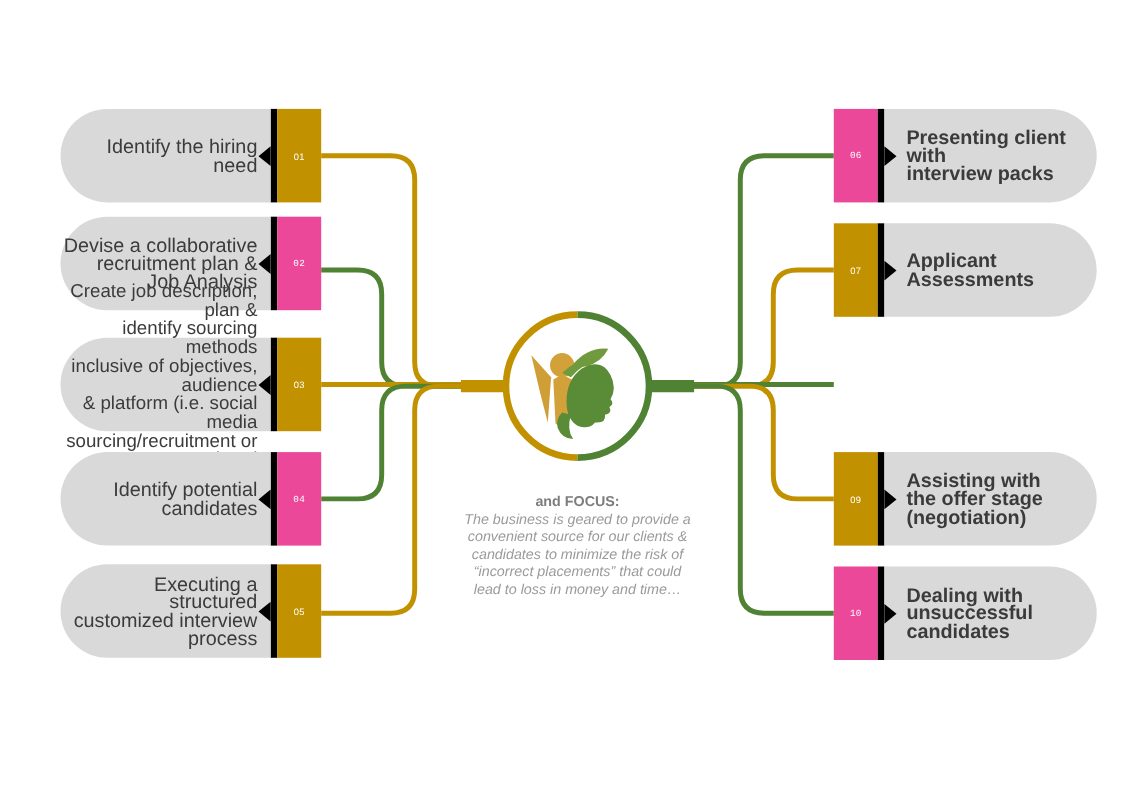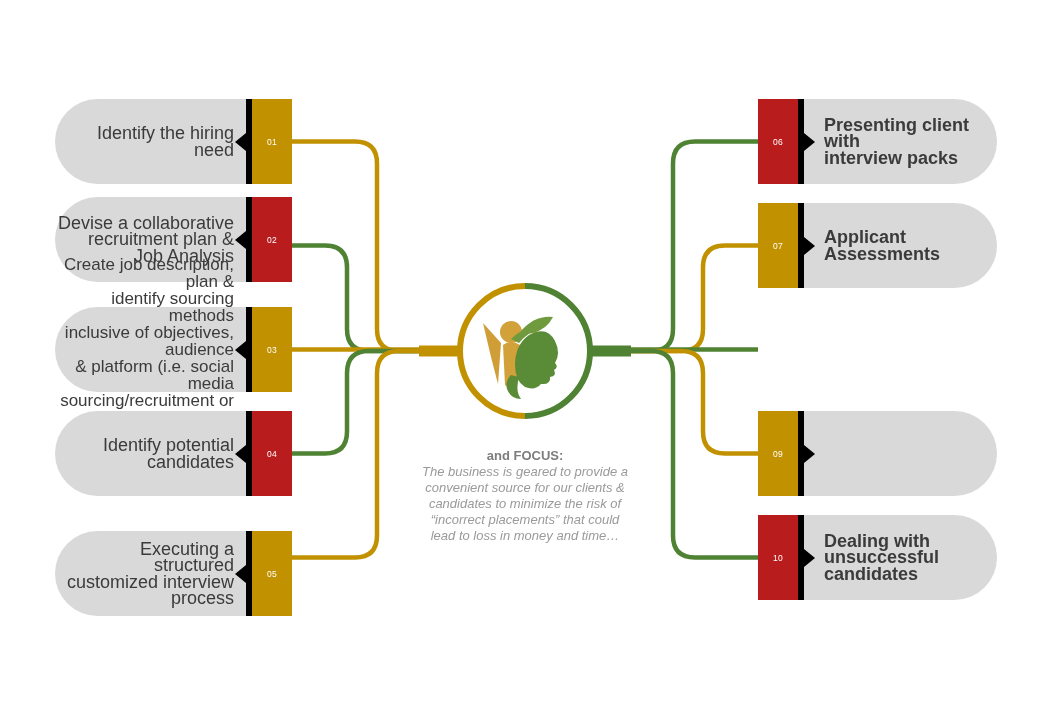--- a/index.html
+++ b/index.html
@@ -99,21 +99,21 @@
     flex: 0 0 auto;
     width: 40px;
     display: flex;
     align-items: center;
     justify-content: center;
     color: #ffffff;
     font-size: 8.5px;
     letter-spacing: .2px;
   }
   .numbox.gold  { background: #c29100; }
-  .numbox.green { background: #b91c1c; }
+  .numbox.green { background: #ec4899; font-family: Liberation Mono, monospace; }
 
   
   #logo-wrap {
     position: absolute;
     left: 455px;
     top: 281px;
     width: 140px;
     height: 140px;
   }
 
@@ -236,21 +236,21 @@
   <div class="card left" style="top:411px">
     <div class="card-body">
       <span class="card-text">Identify potential
 candidates</span>
       <span class="arrow"></span>
     </div>
     <div class="stripe"></div>
     <div class="numbox green">04</div>
   </div>
 
-  <div class="card left" style="top:531px">
+  <div class="card left" style="top:513px">
     <div class="card-body">
       <span class="card-text">Executing a structured
 customized interview
 process</span>
       <span class="arrow"></span>
     </div>
     <div class="stripe"></div>
     <div class="numbox gold">05</div>
   </div>
 
@@ -273,20 +273,23 @@
 Assessments</span>
     </div>
   </div>
 
 
   <div class="card right" style="top:411px">
     <div class="numbox gold">09</div>
     <div class="stripe"></div>
     <div class="card-body">
       <span class="arrow"></span>
+      <span class="card-text">Assisting with
+the offer stage
+(negotiation)</span>
     </div>
   </div>
 
   <div class="card right" style="top:515px">
     <div class="numbox green">10</div>
     <div class="stripe"></div>
     <div class="card-body">
       <span class="arrow"></span>
       <span class="card-text">Dealing with
 unsuccessful

